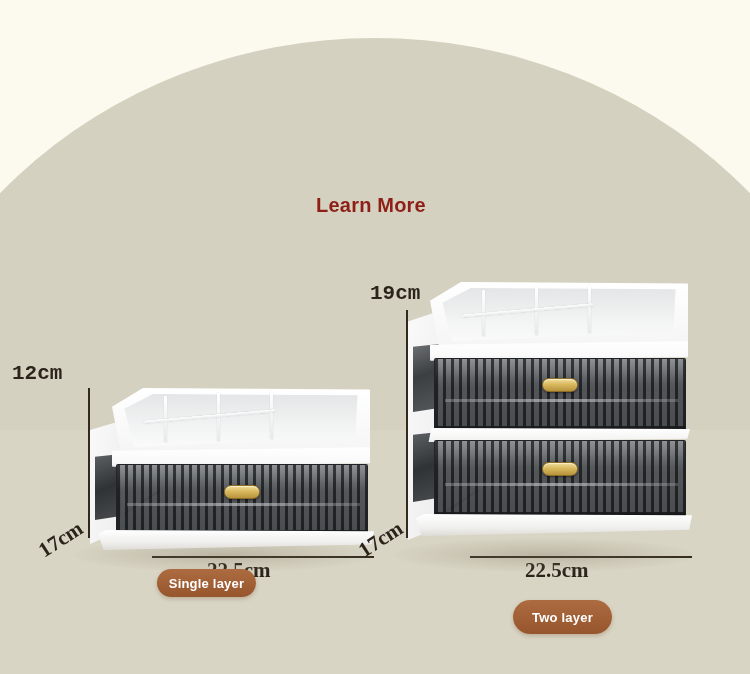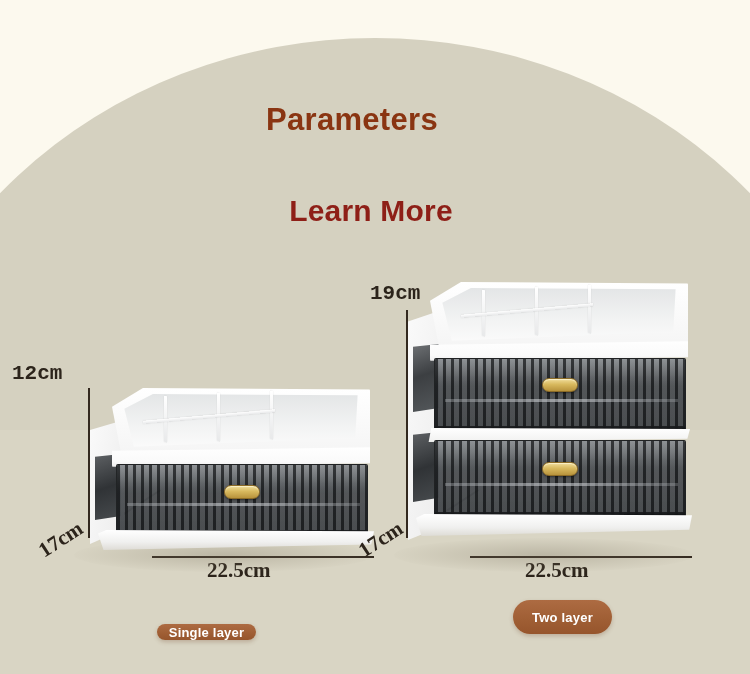--- a/index.html
+++ b/index.html
@@ -98,21 +98,21 @@
   }
   .title-line.l1 { padding-right: 98px; }
   .title-line.l2 { padding-right: 46px; }
 
   .subtitle {
     position: absolute;
     left: 0; right: 0;
     top: 194px;
     text-align: center;
     color: #8e1f17;
-    font-size: 30px;
+    font-size: 20px;
     font-weight: bold;
     letter-spacing: .2px;
     padding-right: 8px;
   }
 
   
   .product-scene { position: absolute; }
   #scene-left  { left: 12px;  top: 360px; width: 370px; height: 240px; }
   #scene-right { left: 382px; top: 282px; width: 360px; height: 318px; }
 
@@ -222,34 +222,33 @@
     background: linear-gradient(180deg,#ad6b42 0%,#a05f35 55%,#96552c 100%);
     color: #fff;
     font-size: 13px;
     font-weight: bold;
     display: flex;
     align-items: center;
     justify-content: center;
     box-shadow: 0 2px 4px rgba(110,70,40,.28);
     letter-spacing: .2px;
   }
-  #btn-single { left: 157px; top: 624px; width: 99px; height: 16px; }
+  #btn-single { left: 157px; top: 569px; width: 99px; height: 28px; }
   #btn-two    { left: 513px; top: 600px; width: 99px; height: 34px; }
 </style>
 </head>
 <body>
 
 <div id="stage">
 
   <div class="bg-dome"></div>
   <div class="bg-base"></div>
 
 
   <div class="title-block">
-    <div class="title-line l2">Parameters</div>
   </div>
   <div class="subtitle">Learn More</div>
 
   <div class="product-scene" id="scene-left">
 
     <div class="dim-label" style="left:0px; top:2px;font-family:Liberation Mono, monospace;">12cm</div>
     <div class="dim-line" style="left:76px; top:28px; width:2px; height:150px;"></div>
     <div class="dim-line" style="left:76px; top:176px; width:86px; height:2px; transform:rotate(-33deg); transform-origin:left top;"></div>
     <div class="dim-label diag" style="left:22px; top:182px;">17cm</div>
     <div class="dim-line" style="left:140px; top:196px; width:222px; height:2px;"></div>

